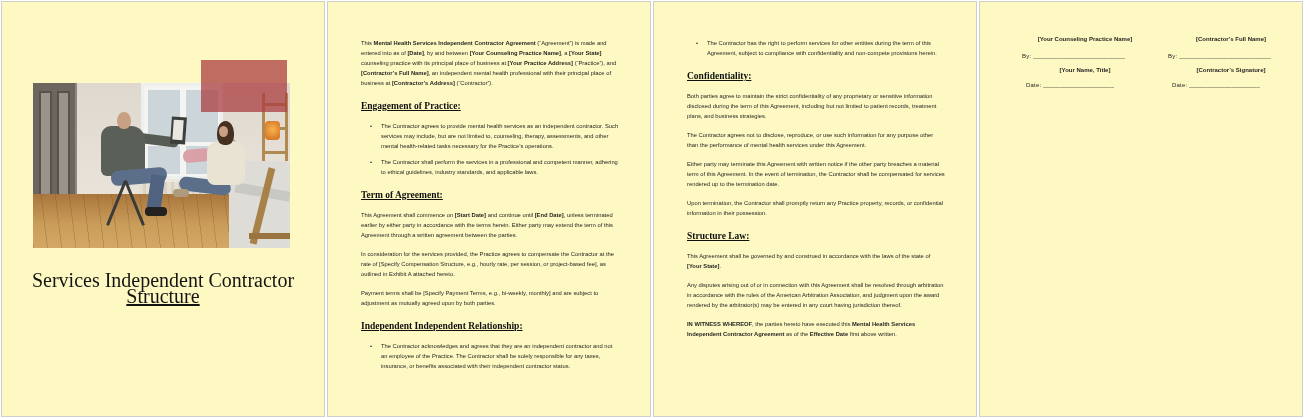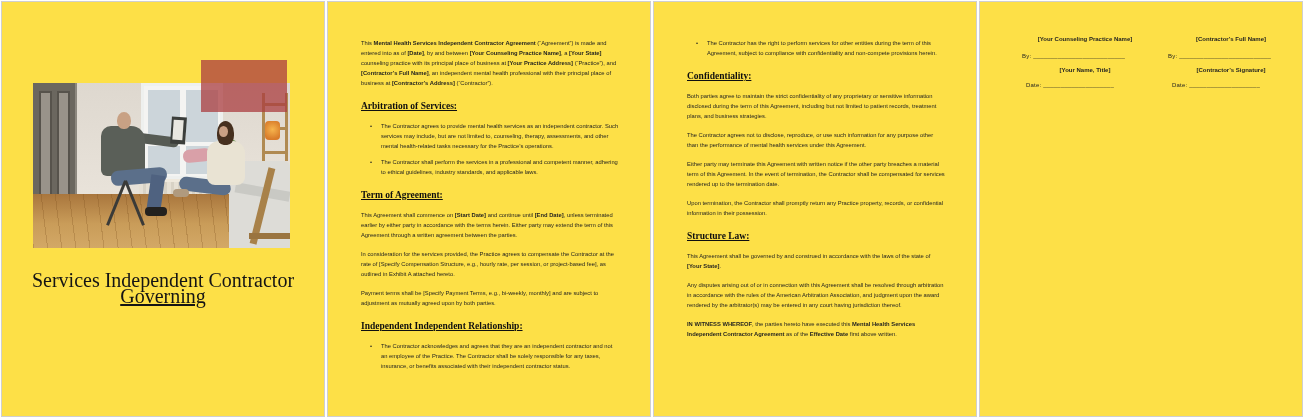--- a/index.html
+++ b/index.html
@@ -10,21 +10,21 @@
   }
   *{box-sizing:border-box;}
   html,body{margin:0;padding:0;}
   body{
     width:1310px;height:418px;background:#fff;
     font-family:"Liberation Sans",sans-serif;color:var(--ink);
     overflow:hidden;
   }
   .pages{display:flex;gap:2px;padding:1px;}
   .page{
-    width:324px;height:416px;background:#fde047;
+    width:324px;height:416px;background:#fef9c3;
     border:1px solid var(--border);
     position:relative;overflow:hidden;flex:0 0 auto;
   }
 
   
   .photo{
     position:absolute;left:31px;top:81px;width:257px;height:165px;
     overflow:hidden;background:linear-gradient(#ded8cf,#e9e3da 70%);
   }
   .ph-door{position:absolute;left:0;top:0;width:44px;height:165px;background:#6b675f;border-right:2px solid #8d8densional;} 
@@ -155,29 +155,29 @@
       <div class="ph-woman-legs"></div>
       <div class="ph-woman-shoe"></div>
       <div class="ph-woman-body"></div>
       <div class="ph-woman-hair"></div>
       <div class="ph-woman-face"></div>
     </div>
     <div class="cover-overlay"></div>
     <div class="cover-text">
       <div class="cover-sub">
         <span>Services Independent Contractor</span><br>
-        <span class="u">Governing</span>
+        <span class="u">Structure</span>
       </div>
     </div>
   </section>
 
   <section class="page">
     <div class="doc-body">
         <p class="doc-p"><span>This </span><b>Mental Health Services Independent Contractor Agreement</b><span> (“Agreement”) is made and entered into as of </span><b>[Date]</b><span>, by and between </span><b>[Your Counseling Practice Name]</b><span>, a </span><b>[Your State]</b><span> counseling practice with its principal place of business at </span><b>[Your Practice Address]</b><span> (“Practice”), and </span><b>[Contractor’s Full Name]</b><span>, an independent mental health professional with their principal place of business at </span><b>[Contractor’s Address]</b><span> (“Contractor”).</span></p>
-        <div class="doc-h">Arbitration of Services:</div>
+        <div class="doc-h">Engagement of Practice:</div>
         <div class="doc-li"><span class="marker">•</span><span class="li-text"><span>The Contractor agrees to provide mental health services as an independent contractor. Such services may include, but are not limited to, counseling, therapy, assessments, and other mental health-related tasks necessary for the Practice’s operations.</span></span></div>
         <div class="doc-li"><span class="marker">•</span><span class="li-text"><span>The Contractor shall perform the services in a professional and competent manner, adhering to ethical guidelines, industry standards, and applicable laws.</span></span></div>
         <div class="doc-h">Term of Agreement:</div>
         <p class="doc-p"><span>This Agreement shall commence on </span><b>[Start Date]</b><span> and continue until </span><b>[End Date]</b><span>, unless terminated earlier by either party in accordance with the terms herein. Either party may extend the term of this Agreement through a written agreement between the parties.</span></p>
         <p class="doc-p"><span>In consideration for the services provided, the Practice agrees to compensate the Contractor at the rate of [Specify Compensation Structure, e.g., hourly rate, per session, or project-based fee], as outlined in Exhibit A attached hereto.</span></p>
         <p class="doc-p"><span>Payment terms shall be [Specify Payment Terms, e.g., bi-weekly, monthly] and are subject to adjustment as mutually agreed upon by both parties.</span></p>
         <div class="doc-h">Independent Independent Relationship:</div>
         <div class="doc-li"><span class="marker">•</span><span class="li-text"><span>The Contractor acknowledges and agrees that they are an independent contractor and not an employee of the Practice. The Contractor shall be solely responsible for any taxes, insurance, or benefits associated with their independent contractor status.</span></span></div>
       </div>
   </section>

